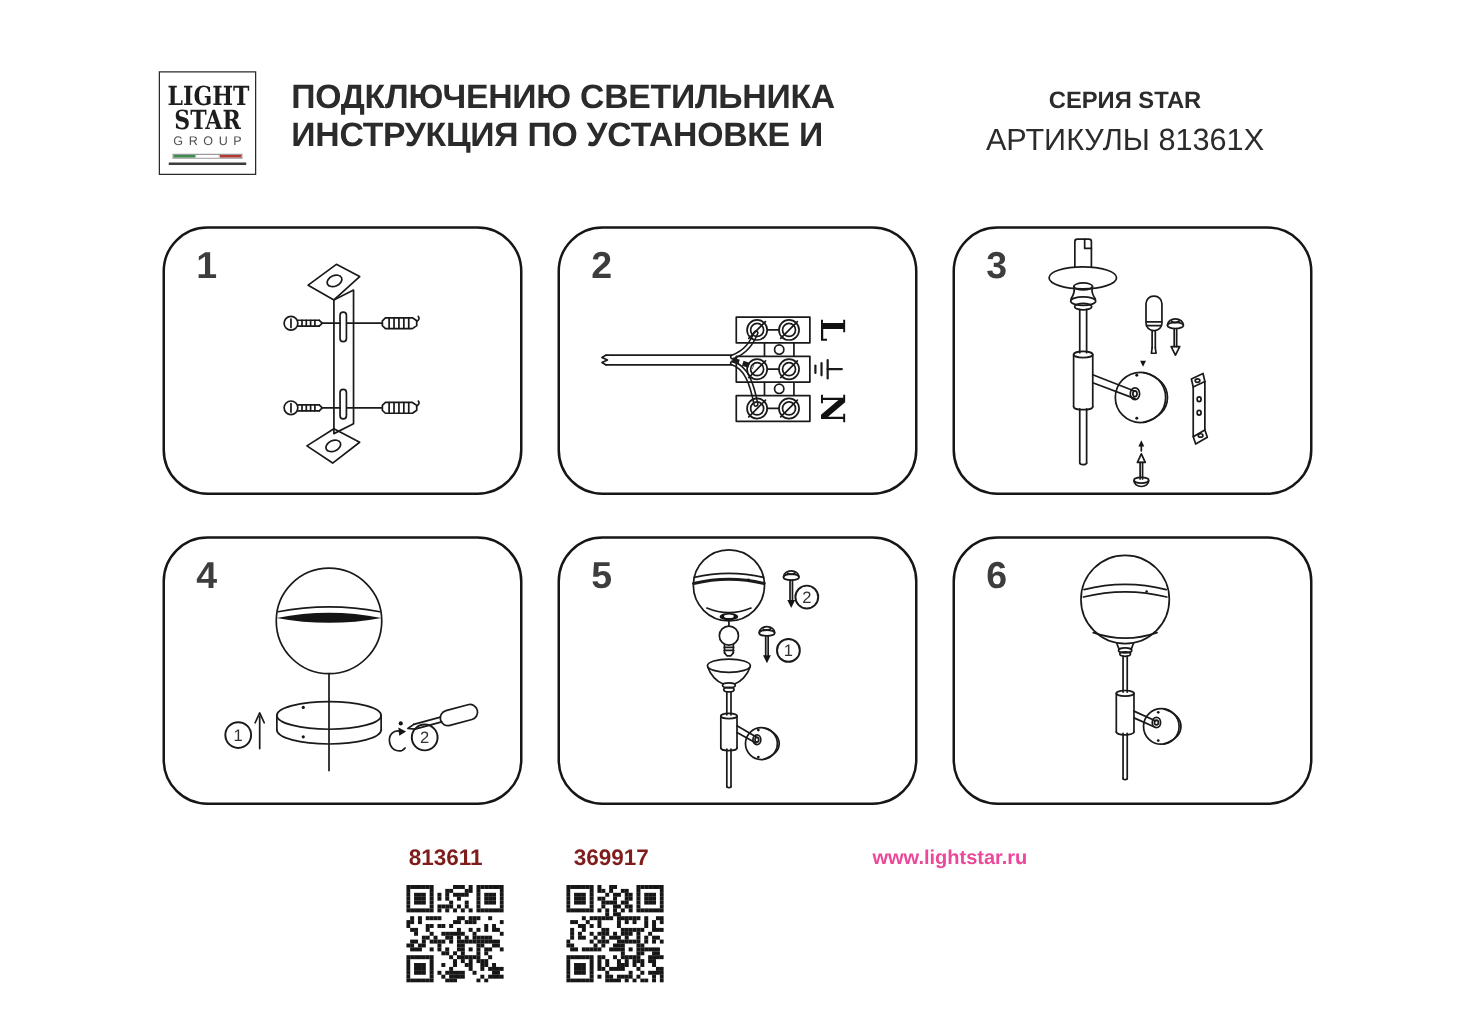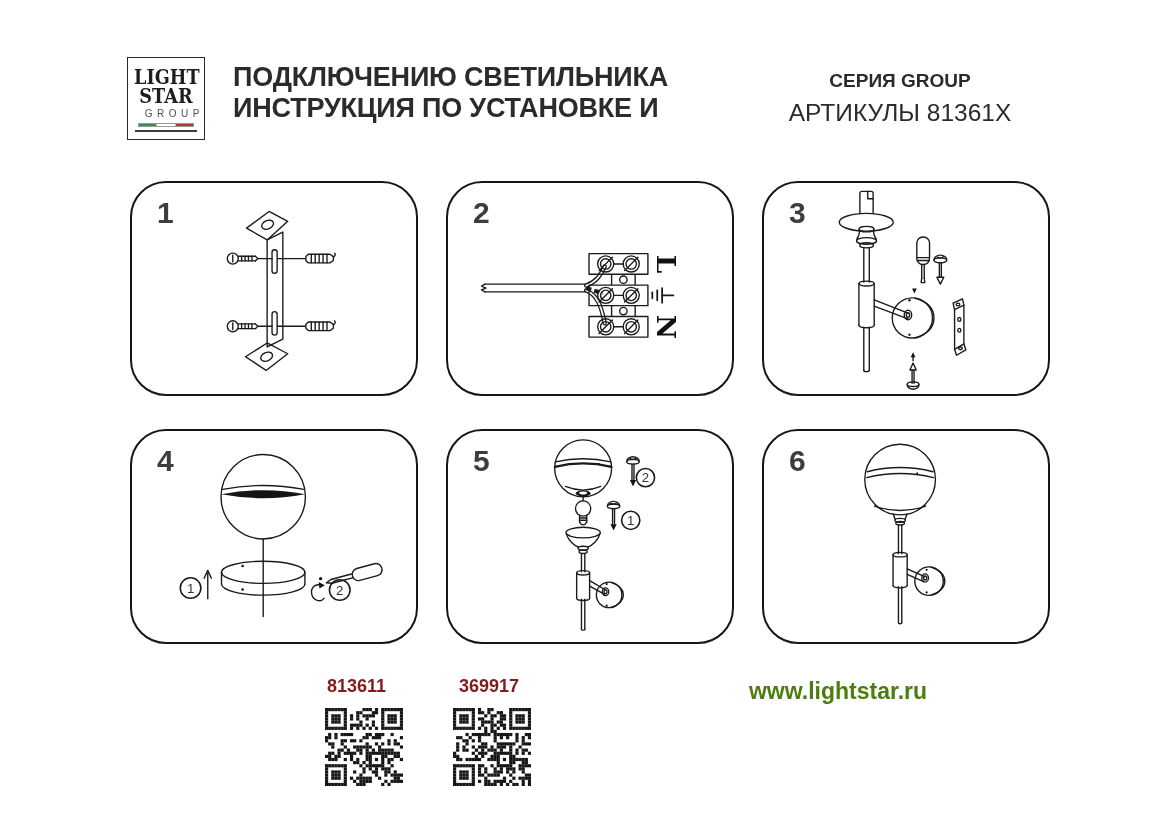--- a/index.html
+++ b/index.html
@@ -4,21 +4,21 @@
 <style>
   html,body{margin:0;padding:0;background:#ffffff;}
   .page{position:relative;width:1169px;height:826px;background:#fff;overflow:hidden;
         font-family:"Liberation Sans",sans-serif;color:#222;}
 
   
   .logo{position:absolute;left:127px;top:57px;width:78px;height:83px;border:1.6px solid #2a2a2a;
         box-sizing:border-box;background:#fff;text-align:center;padding-top:9px;}
   .logo .l1,.logo .l2{font-family:"DejaVu Serif","Liberation Serif",serif;font-weight:bold;
         font-size:21px;line-height:19px;color:#1d1d1d;transform:scaleX(.84);transform-origin:center;}
-  .logo .l3{font-size:10px;letter-spacing:4.5px;color:#4f4f4f;margin-top:3px;text-indent:4.5px;text-align:right;}
+  .logo .l3{font-size:10px;letter-spacing:4.5px;color:#4f4f4f;margin-top:3px;text-indent:4.5px;}
   .flag{width:56px;height:4px;margin:4px auto 0;display:flex;border:0.5px solid #9a9a9a;box-sizing:border-box;}
   .flag span{flex:1;}
   .flag .g{background:#3f8d4e;}
   .flag .w{background:#fff;border-left:0.5px solid #bbb;border-right:0.5px solid #bbb;}
   .flag .r{background:#b33a34;}
   .flag-underline{width:62px;height:2.4px;background:#3c3c3c;margin:2.6px auto 0;}
 
   .title{position:absolute;left:233px;top:62px;font-weight:bold;font-size:27px;line-height:31px;
          color:#2b2b2b;letter-spacing:-0.2px;}
   .series-box{position:absolute;left:760px;top:70px;width:280px;text-align:center;color:#2b2b2b;}
@@ -32,22 +32,22 @@
   .diagram{position:absolute;left:0;top:0;width:100%;height:100%;}
   .s{stroke:#1a1a1a;fill:none;}
   .w{stroke:#ffffff;fill:none;}
   .f{fill:#141414;stroke:none;}
   .lbl{font-family:"DejaVu Serif","Liberation Serif",serif;font-weight:bold;font-size:27px;fill:#111;}
   .num{font-family:"Liberation Sans",sans-serif;font-size:13.5px;fill:#333;}
 
   
   .art-code{position:absolute;font-weight:bold;font-size:18px;color:#7f1d1d;}
   .qr{position:absolute;width:78px;height:78px;}
-  .website{position:absolute;left:698px;top:678px;width:280px;text-align:center;
-           font-weight:bold;font-size:23px;color:#4d7c0f;}
+  .website{position:absolute;left:698px;top:678px;width:280px;text-align:left;
+           font-weight:bold;font-size:16px;color:#ec4899;}
 </style>
 </head>
 <body>
 
 <div class="page">
 
   <div class="logo">
     <div class="l1">LIGHT</div>
     <div class="l2">STAR</div>
     <div class="l3">GROUP</div>
@@ -58,21 +58,21 @@
       </div>
     <div class="flag-underline"></div>
   </div>
 
   <div class="title">
     <div>ПОДКЛЮЧЕНИЮ СВЕТИЛЬНИКА</div>
     <div>ИНСТРУКЦИЯ ПО УСТАНОВКЕ И</div>
   </div>
 
   <div class="series-box">
-    <div class="series">СЕРИЯ GROUP</div>
+    <div class="series">СЕРИЯ STAR</div>
     <div class="articles">АРТИКУЛЫ 81361X</div>
   </div>
 
   <div class="panel" style="left:130px;top:181px;">
     <span class="pnum">1</span>
     <svg class="diagram" viewBox="0 0 288 215" stroke-width="1.4" stroke-linecap="round" stroke-linejoin="round">
       <g>
         <path class="s" d="M116,46 L139,29 L158,39 L137,58 Z"></path>
         <ellipse class="s" cx="137.5" cy="42.5" rx="6.3" ry="4.3" transform="rotate(-24 137.5 42.5)"></ellipse>
         <path class="s" d="M137,58 L153,50 L153,159 L137,167 Z"></path>

